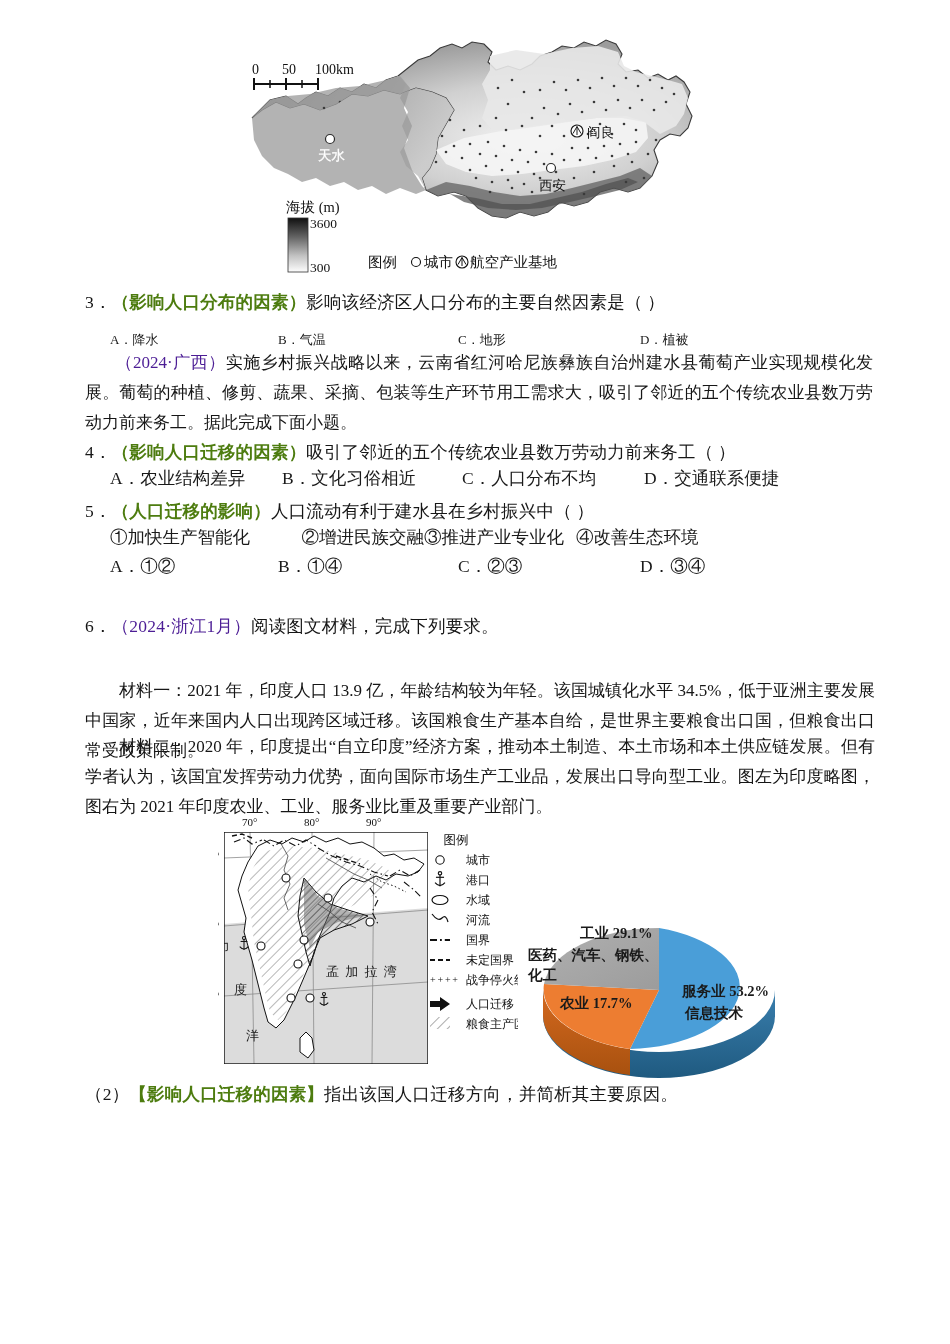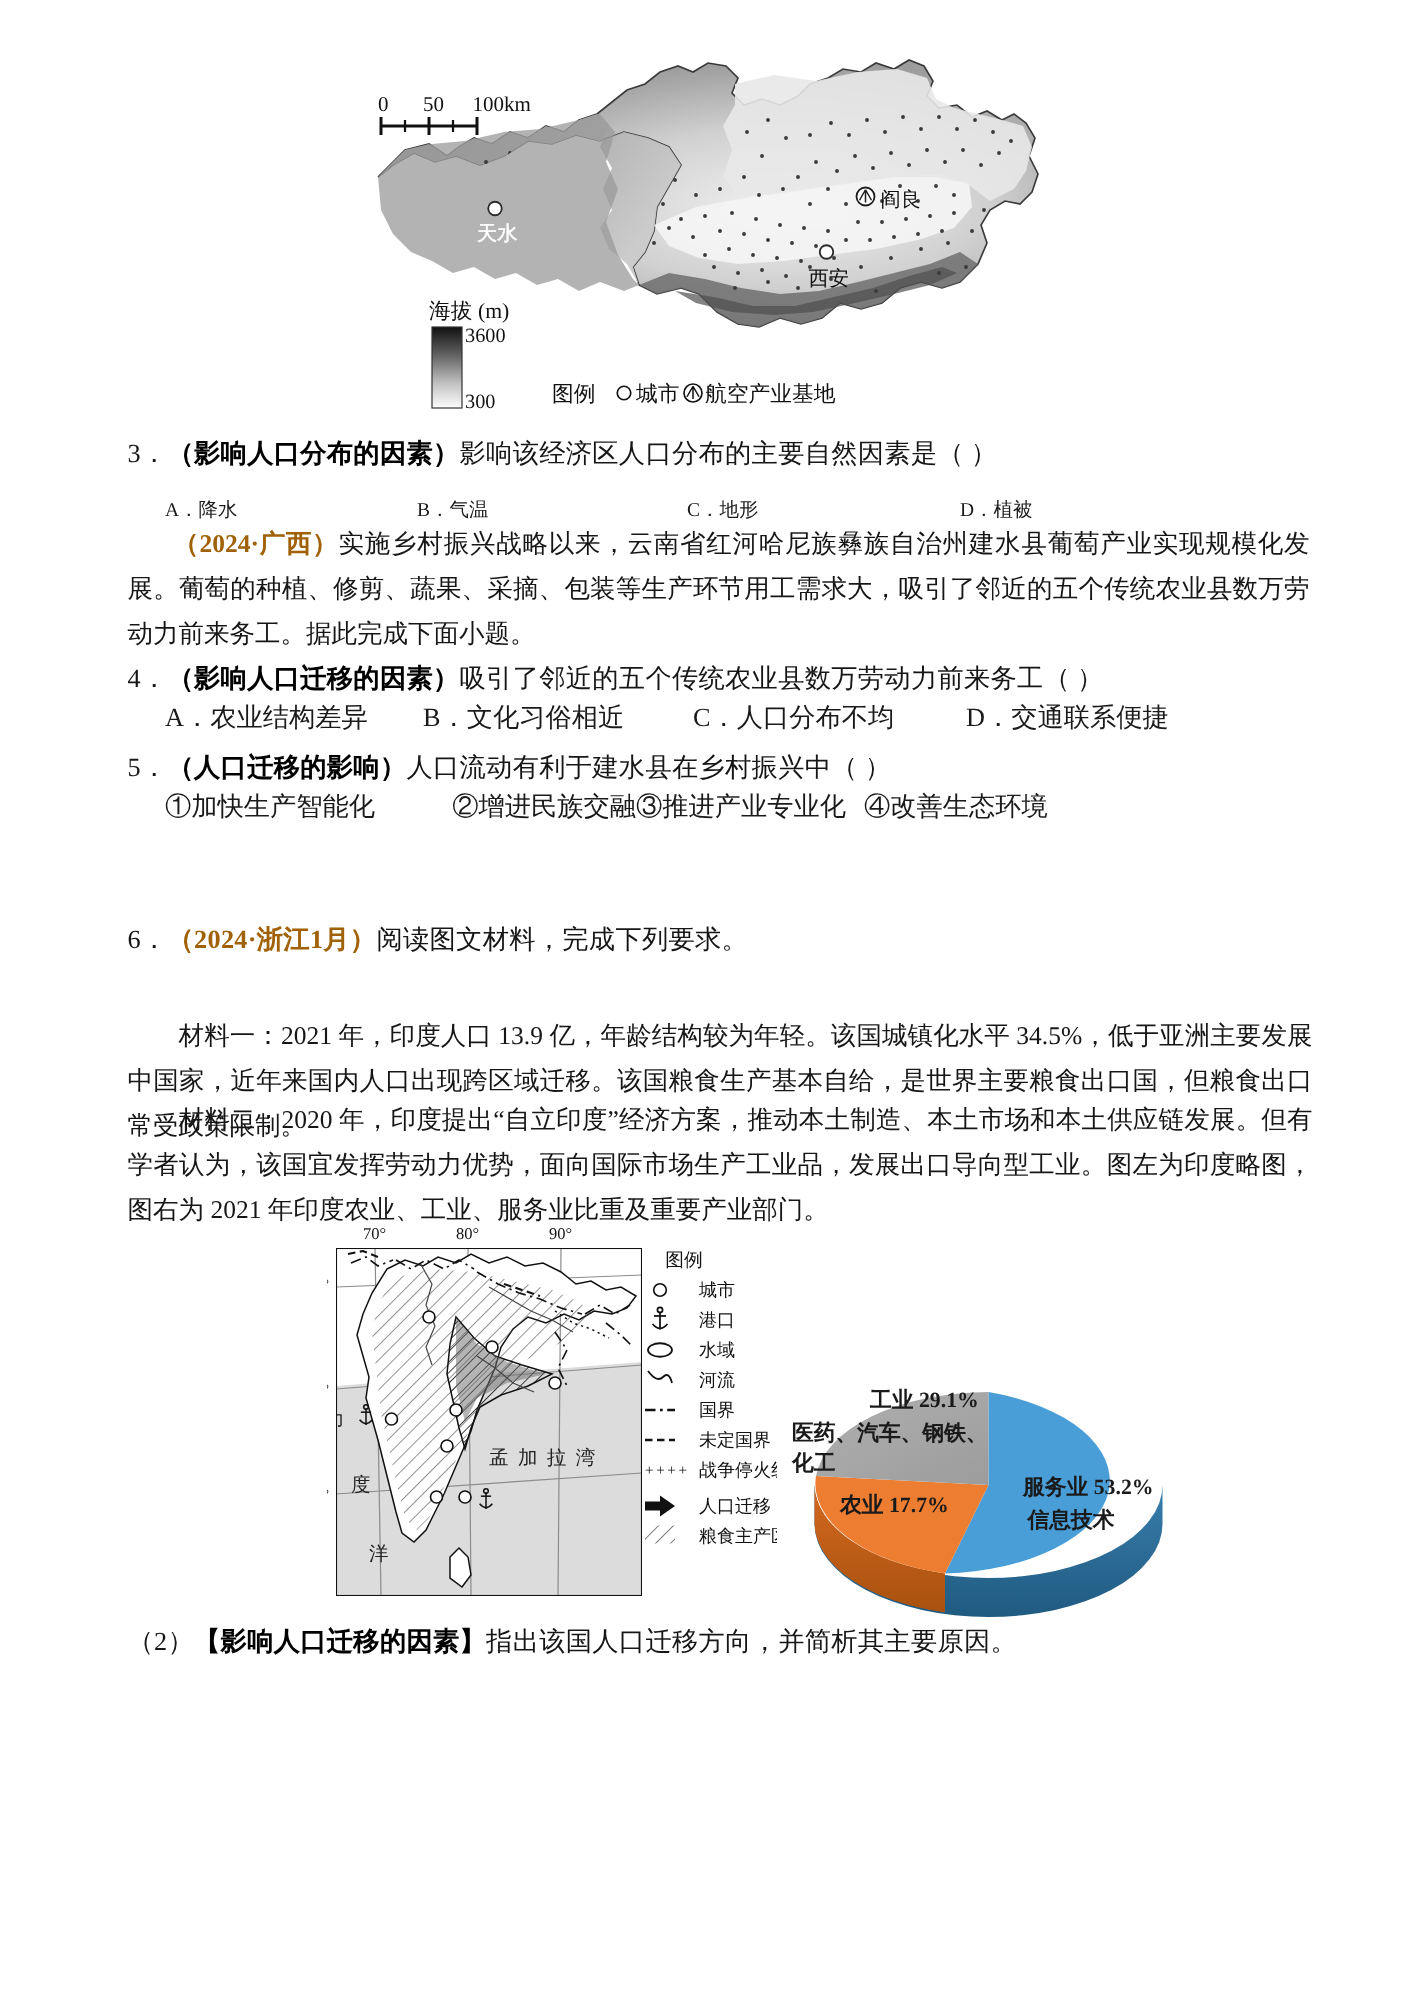--- a/index.html
+++ b/index.html
@@ -17,22 +17,22 @@
   }
   .page {
     position: relative;
     width: 950px;
     height: 1344px;
     box-sizing: border-box;
     padding: 0;
   }
 
   
-  .blue { color: #000000; font-weight: bold; }
-  .orange { color: #a16207; font-weight: bold; }
+  .blue { color: #4d7c0f; font-weight: bold; }
+  .orange { color: #4c1d95; font-weight: normal; }
   .qline {
     font-size: 17.5px;
     line-height: 29px;
     color: #161616;
     letter-spacing: 0.2px;
   }
   .qnum { }
   .body-para {
     font-size: 17px;
     line-height: 30px;
@@ -395,20 +395,28 @@
       <span class="opt opt-d"><span>D．</span><span>交通联系便捷</span></span>
     </div>
   </div>
 
   <div class="q5 qline">
     <span class="qnum">5．</span><span class="blue">（人口迁移的影响）</span><span>人口流动有利于建水县在乡村振兴中（    ）</span>
   </div>
   <div class="q5-sub">
     <span class="s s1">①加快生产智能化</span><span class="s s2">②增进民族交融</span><span class="s s3">③推进产业专业化</span><span class="s">④改善生态环境</span>
   </div>
+  <div class="q5-opts">
+    <div class="opt-row">
+      <span class="opt opt-a"><span>A．</span><span>①②</span></span>
+      <span class="opt opt-b"><span>B．</span><span>①④</span></span>
+      <span class="opt opt-c"><span>C．</span><span>②③</span></span>
+      <span class="opt opt-d"><span>D．</span><span>③④</span></span>
+    </div>
+  </div>
 
   <div class="q6 qline">
     <span class="qnum">6．</span><span class="orange">（2024·浙江1月）</span><span>阅读图文材料，完成下列要求。</span>
   </div>
 
   <div class="mat1 body-para">
     <span style="display:inline-block;width:34px;"></span><span>材料一：</span><span>2021 年，印度人口 13.9 亿，年龄结构较为年轻。该国城镇化水平 34.5%，低于亚洲主要发展中国家，近年来国内人口出现跨区域迁移。该国粮食生产基本自给，是世界主要粮食出口国，但粮食出口常受政策限制。</span>
   </div>
 
   <div class="mat2 body-para">

